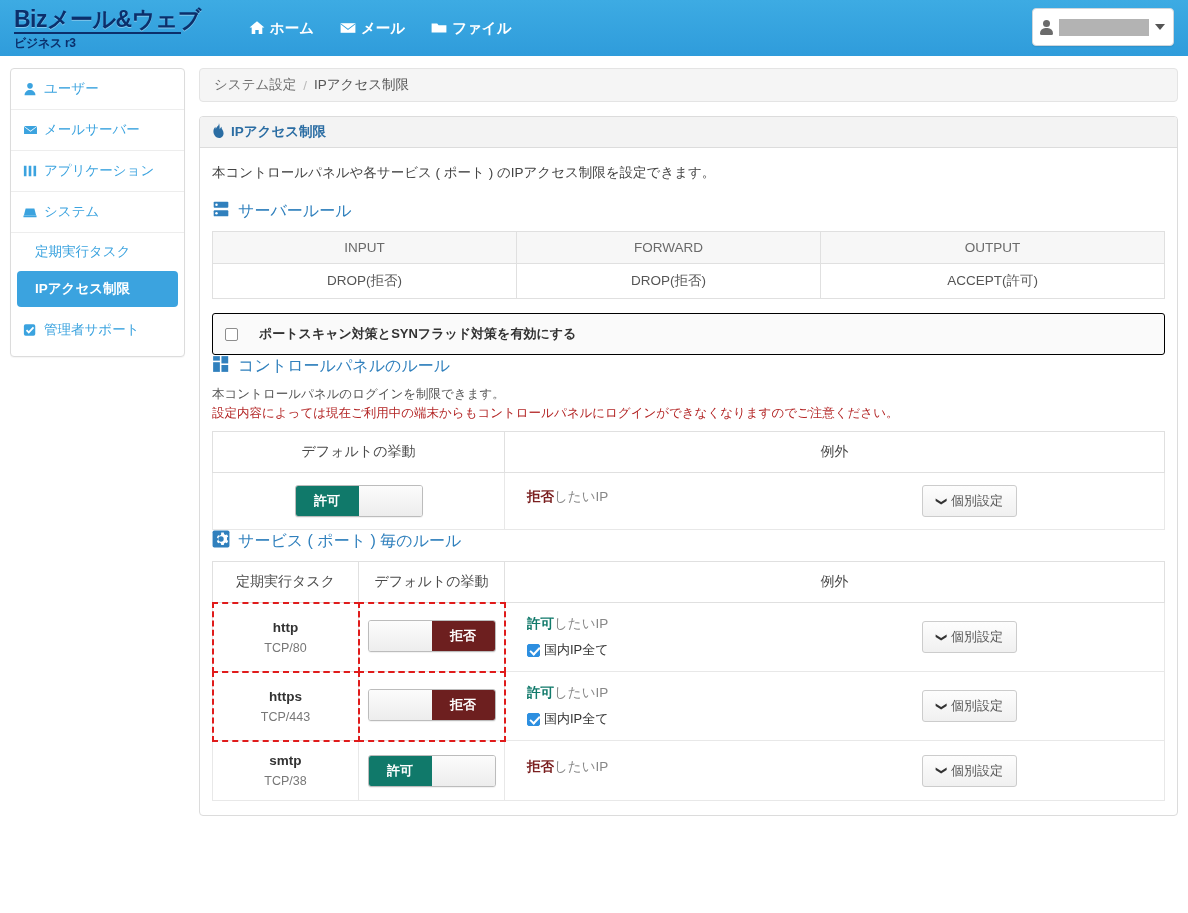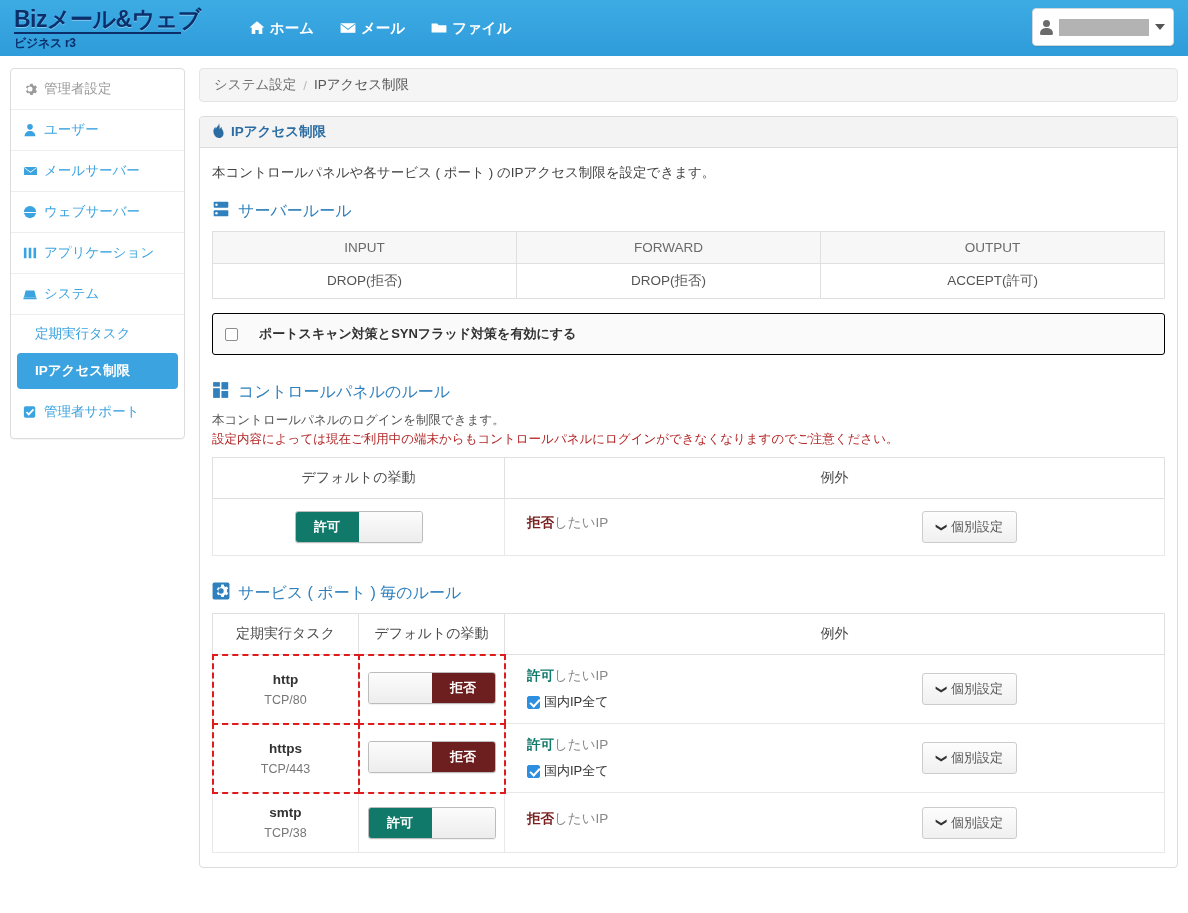--- a/index.html
+++ b/index.html
@@ -170,21 +170,21 @@
     box-shadow: 0 1px 1px rgba(0,0,0,.06);
   }
   .toggle .half { width: 50%; display: flex; align-items: center; justify-content: center; font-size: 13px; font-weight: bold; }
   .toggle .knob { background: linear-gradient(#fcfcfc,#ededed); }
   .toggle.allow .lbl { background: #10796a; color: #fff; }
   .toggle.deny .lbl { background: #6d1f1f; color: #fff; }
 
   .hl-box { outline: 2px dashed #e01b1b; outline-offset: -1px; }
 
   
-  .sec { margin-top: 26px; }
+  .sec { }
 </style>
 </head>
 <body>
 
 <div class="topbar">
   <div class="brand">
     <div class="brand-line1">Bizメール&amp;ウェブ</div>
     <div class="brand-underline"></div>
     <div class="brand-line2">ビジネス r3</div>
   </div>
@@ -220,28 +220,20 @@
   <div class="userbox">
     <span class="user-ico"></span>
     <span class="user-redact"></span>
     <span class="caret-dn"></span>
   </div>
 </div>
 
 <div class="page">
 
   <aside class="sidebar">
-    <div class="side-item head">
-      <span class="side-ico">
-        <svg width="14" height="14" viewBox="0 0 16 16">
-            <path fill="#9a9a9a" d="M8 5.1a2.9 2.9 0 1 0 0 5.8 2.9 2.9 0 0 0 0-5.8zm6.6 4.2 1.4 1.1-1.4 2.4-1.7-.6a6 6 0 0 1-1.5.9l-.3 1.8H8.3l-.3-1.8a6 6 0 0 1-1.5-.9l-1.7.6-1.4-2.4L4.8 9.3a6 6 0 0 1 0-1.8L3.4 6.4l1.4-2.4 1.7.6a6 6 0 0 1 1.5-.9L8.3 2h2.8l.3 1.7c.5.2 1 .5 1.5.9l1.7-.6 1.4 2.4-1.4 1.1a6 6 0 0 1 0 1.8z"></path>
-          </svg>
-      </span>
-      <span>管理者設定</span>
-    </div>
 
     <div class="side-item">
       <span class="side-ico">
         <svg width="14" height="14" viewBox="0 0 16 16">
             <circle cx="8" cy="4.4" r="3.2" fill="#3ba3df"></circle>
             <path fill="#3ba3df" d="M1.8 15c0-3.4 2.8-5.8 6.2-5.8s6.2 2.4 6.2 5.8z"></path>
           </svg>
       </span>
       <span>ユーザー</span>
     </div>
@@ -249,29 +241,20 @@
     <div class="side-item">
       <span class="side-ico">
         <svg width="15" height="14" viewBox="0 0 16 16">
             <path fill="#3ba3df" d="M0.6 3.4h14.8v9.2H0.6z"></path>
             <path fill="#fff" d="M0.6 3.4 8 8.9l7.4-5.5v.9L8 10.1 0.6 4.3z"></path>
           </svg>
       </span>
       <span>メールサーバー</span>
     </div>
 
-    <div class="side-item">
-      <span class="side-ico">
-        <svg width="14" height="14" viewBox="0 0 16 16">
-            <circle cx="8" cy="8" r="7" fill="#3ba3df"></circle>
-            <path fill="#fff" d="M8 1c-2 2-2 12 0 14-2-2-2-12 0-14zM1 8h14v1H1z"></path>
-          </svg>
-      </span>
-      <span>ウェブサーバー</span>
-    </div>
 
     <div class="side-item">
       <span class="side-ico">
         <svg width="14" height="14" viewBox="0 0 16 16">
           <rect x="1" y="2" width="3" height="12" fill="#3ba3df"></rect>
           <rect x="6.5" y="2" width="3" height="12" fill="#3ba3df"></rect>
           <rect x="12" y="2" width="3" height="12" fill="#3ba3df"></rect>
         </svg>
       </span>
       <span>アプリケーション</span>

